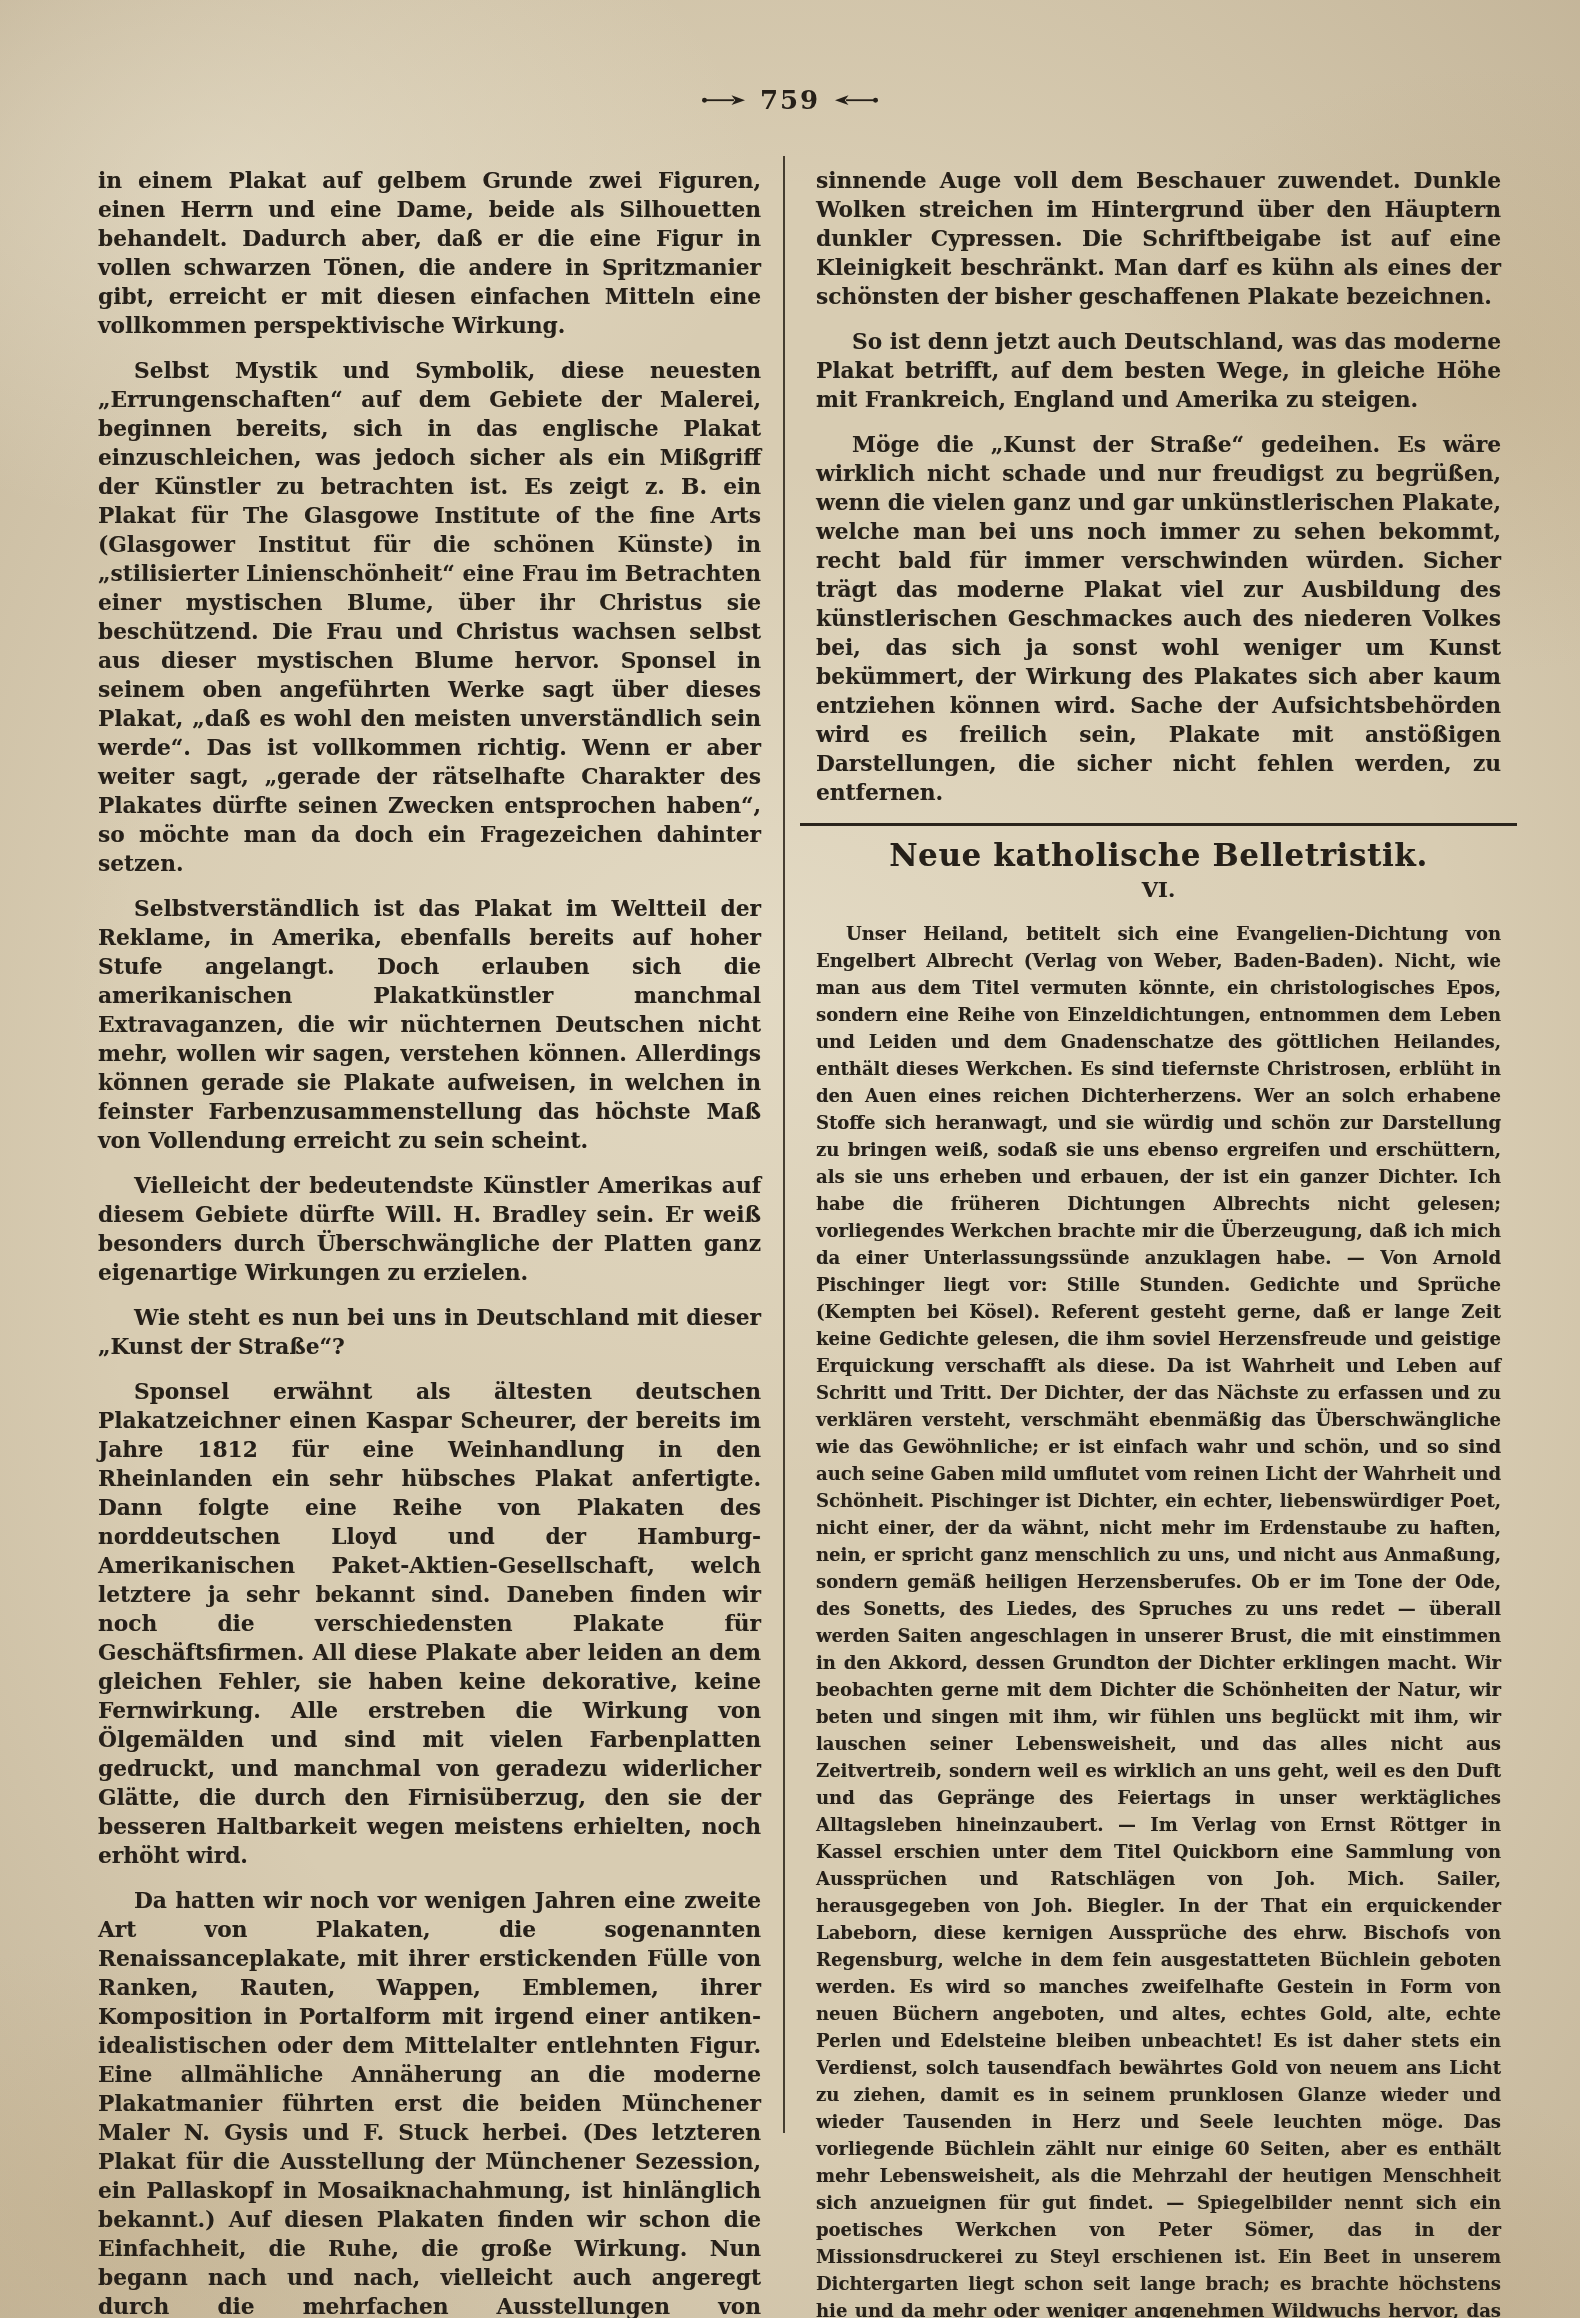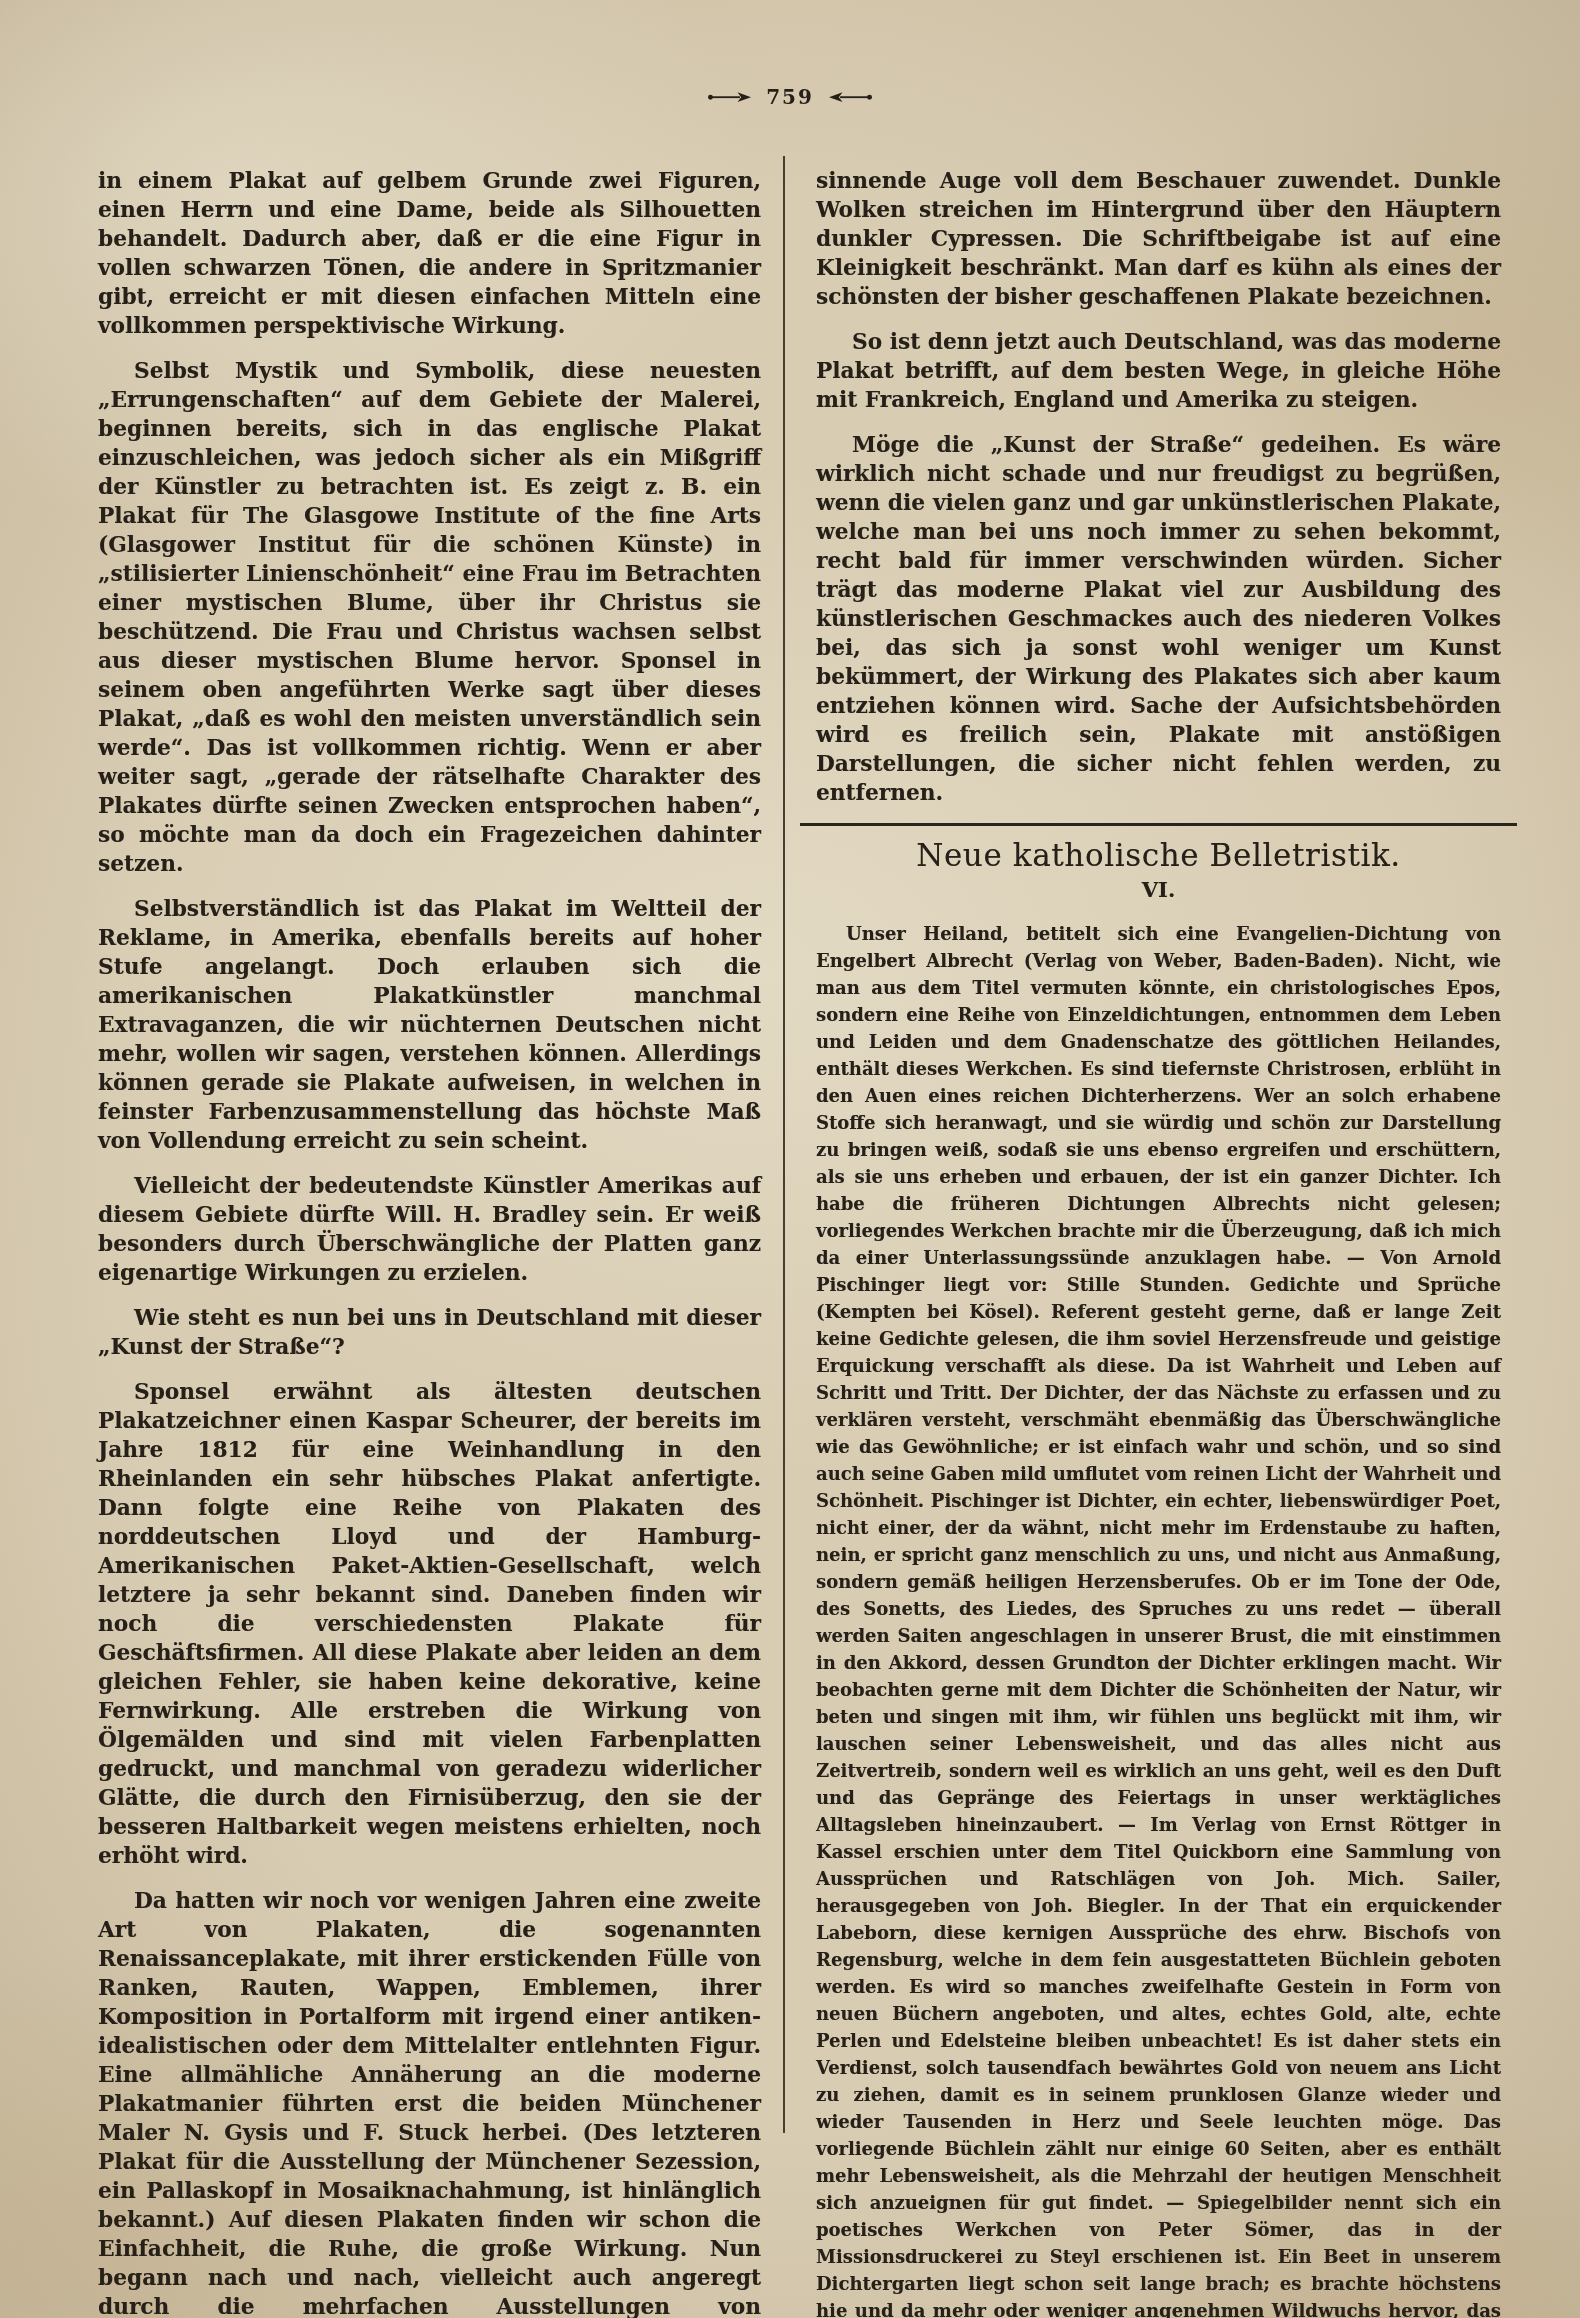--- a/index.html
+++ b/index.html
@@ -13,40 +13,40 @@
       radial-gradient(ellipse 681px 402px at 8% 96%,  rgba(193,172,134,.38), rgba(193,172,134,0) 70%),
       radial-gradient(ellipse 433px 310px at 88% 99%,  rgba(180,152,110,.30), rgba(180,152,110,0) 70%),
       radial-gradient(ellipse 1176px 1672px at 50% 50%, rgba(0,0,0,0) 58%, rgba(118,93,58,.22) 100%);
     font-family:"DejaVu Serif","Liberation Serif",serif;
     color:#262019;
   }
   .page-header{
     position:absolute;top:85px;left:0;width:100%;
     display:flex;justify-content:center;align-items:center;gap:15px;
   }
-  .page-number{font-size:20px;font-weight:bold;letter-spacing:1.9px;}
+  .page-number{font-size:26px;font-weight:bold;letter-spacing:1.9px;}
   .orn{display:inline-flex;align-items:center;}
   .orn.flip{transform:scaleX(-1);}
 
   .col{
     position:absolute;top:150px;text-align:justify;font-weight:bold;
     text-shadow:0.2px 0.2px 0 rgba(38,32,25,.30);
   }
   .col.left{left:82px;width:695px;font-size:21.7px;line-height:29px;}
   .col.right{left:800px;width:717px;font-size:21.7px;line-height:29px;}
   .para{margin:16px;}
   .para.indent{text-indent:36px;}
 
   .divider{
     position:absolute;left:783px;top:156px;width:1.9px;height:1977px;
     background:rgba(44,36,26,.85);
   }
   .rule{width:100%;height:2.5px;background:#2a241c;margin:12.4px 0 15px 0;}
   .section-title{
-    margin:5px 0 2.5px 0;text-align:center;font-size:31px;font-weight:normal;
+    margin:5px 0 2.5px 0;text-align:center;font-size:31px;font-weight:bold;
     letter-spacing:0.6px;text-indent:0;
   }
   .section-numeral{text-align:center;font-size:21px;font-weight:bold;margin:5px 0 10px 0;}
   .small-text{font-size:18px;line-height:27px;}
   .small-text .para.indent{text-indent:30px;}
 </style>
 </head>
 <body>
 
 <div class="page-header">

